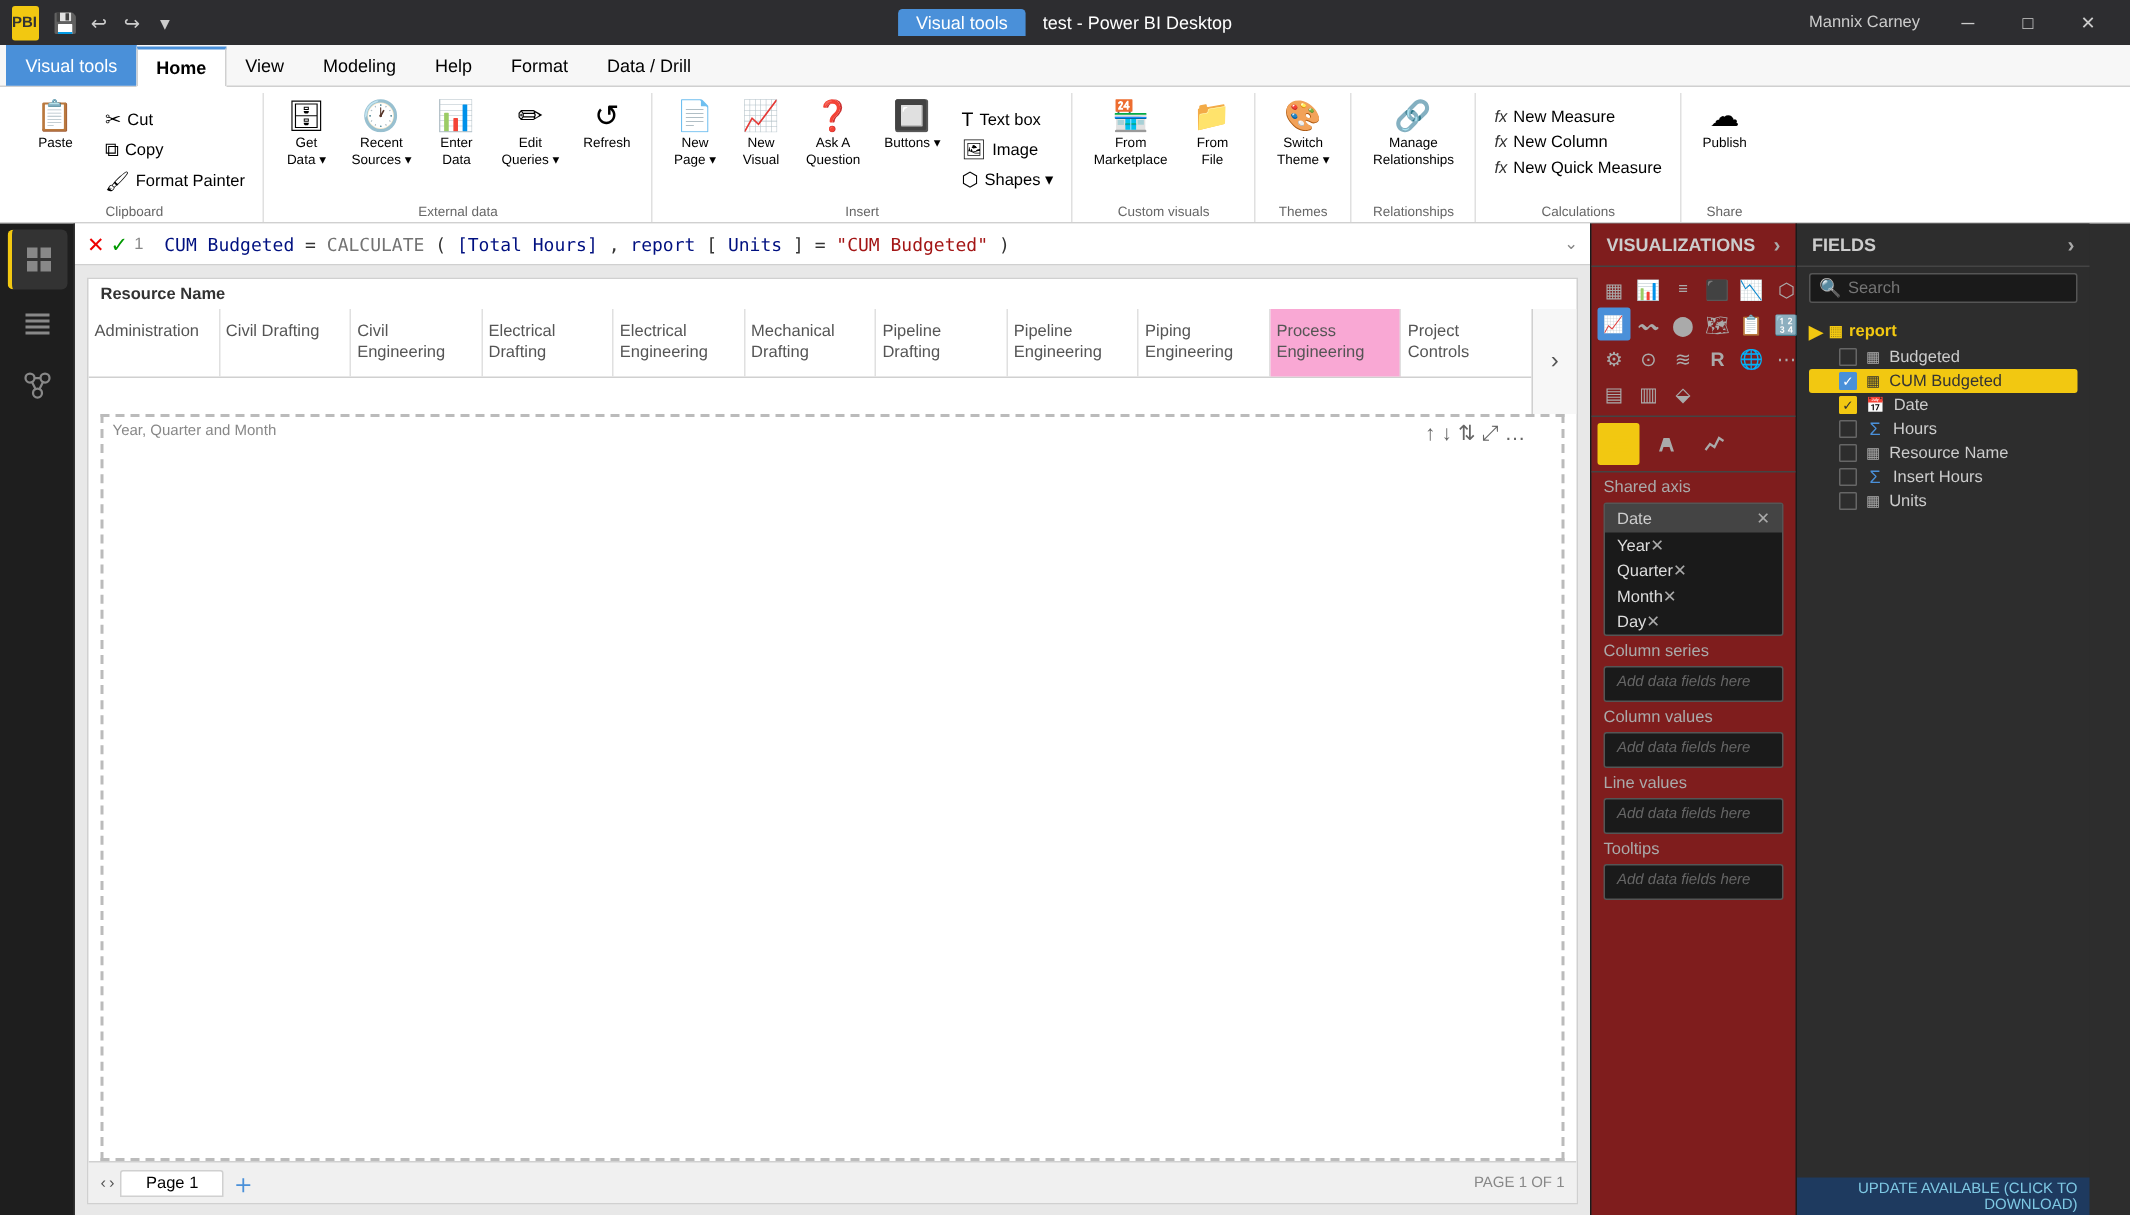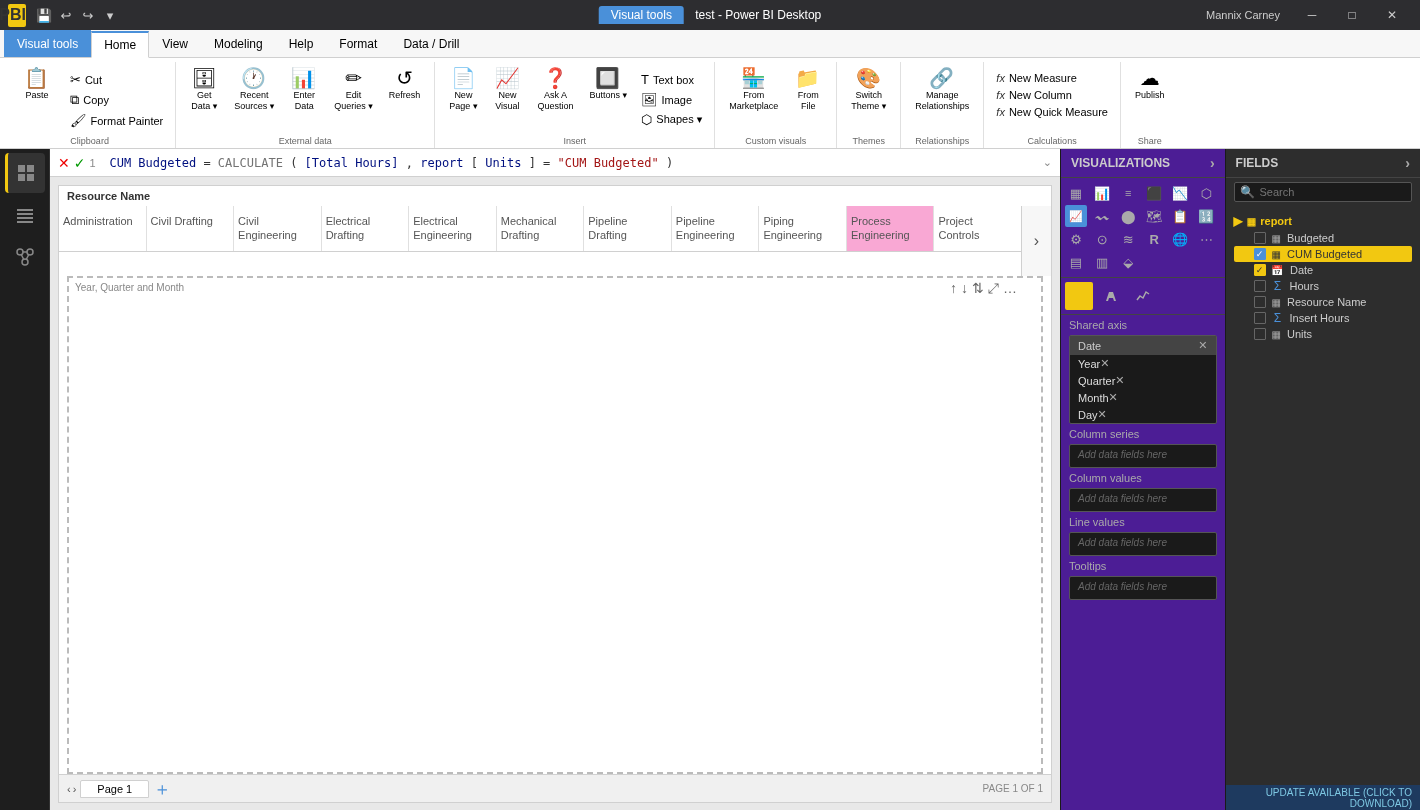--- a/index.html
+++ b/index.html
@@ -12,21 +12,21 @@
       display: flex;
       align-items: center;
       justify-content: space-between;
       padding: 0 8px;
       color: #ccc;
     }
     .title-bar-left { display: flex; align-items: center; gap: 8px; }
     .title-bar-center { position: absolute; left: 50%; transform: translateX(-50%); color: #fff; font-size: 12px; }
     .title-bar-right { display: flex; align-items: center; gap: 4px; margin-left: auto; }
     .title-btn { width: 40px; height: 30px; display: flex; align-items: center; justify-content: center; cursor: pointer; color: #ccc; font-size: 12px; }
-    .pbi-logo { width: 18px; height: 23px; background: #f2c811; border-radius: 2px; display: flex; align-items: center; justify-content: flex-end; color: #333; font-weight: bold; font-size: 16px; }
+    .pbi-logo { width: 18px; height: 23px; background: #f2c811; border-radius: 2px; display: flex; align-items: center; justify-content: flex-start; color: #333; font-weight: bold; font-size: 10px; }
     .window-controls { display: flex; }
     .tb-icons { display: flex; align-items: center; gap: 2px; }
     .tb-icon { color: #ccc; font-size: 13px; cursor: pointer; width: 20px; height: 20px; display: flex; align-items: center; justify-content: center; }
     .tb-active-tab { background: #4a90d9; color: #fff; padding: 2px 12px; border-radius: 3px 3px 0 0; font-size: 12px; }
 
     
     .ribbon {
       background: #fff;
       border-bottom: 1px solid #d0d0d0;
     }
@@ -44,20 +44,21 @@
       cursor: pointer;
       border: 1px solid transparent;
       height: 100%;
       display: flex; align-items: center;
     }
     .ribbon-tab.active {
       background: #fff;
       border-color: #d0d0d0 #d0d0d0 #fff;
       border-top: 2px solid #4a90d9;
       margin-bottom: -1px;
+      font-weight: bold;
     }
     .ribbon-tab.highlight {
       background: #4a90d9;
       color: #fff;
       border-color: #4a90d9;
     }
     .ribbon-content {
       display: flex;
       align-items: stretch;
       padding: 4px 4px 0;
@@ -252,22 +253,22 @@
     .sort-icon { font-size: 14px; color: #666; cursor: pointer; }
 
     
     .right-panel {
       width: 360px;
       background: #2d2d2d;
       display: flex;
       border-left: 1px solid #1a1a1a;
     }
     .viz-panel {
-      width: 165px;
-      background: #4c1d95;
+      width: 137px;
+      background: #7f1d1d;
       border-right: 1px solid #1a1a1a;
       display: flex;
       flex-direction: column;
     }
     .panel-header {
       display: flex;
       align-items: center;
       justify-content: space-between;
       padding: 6px 10px;
       color: #ccc;

